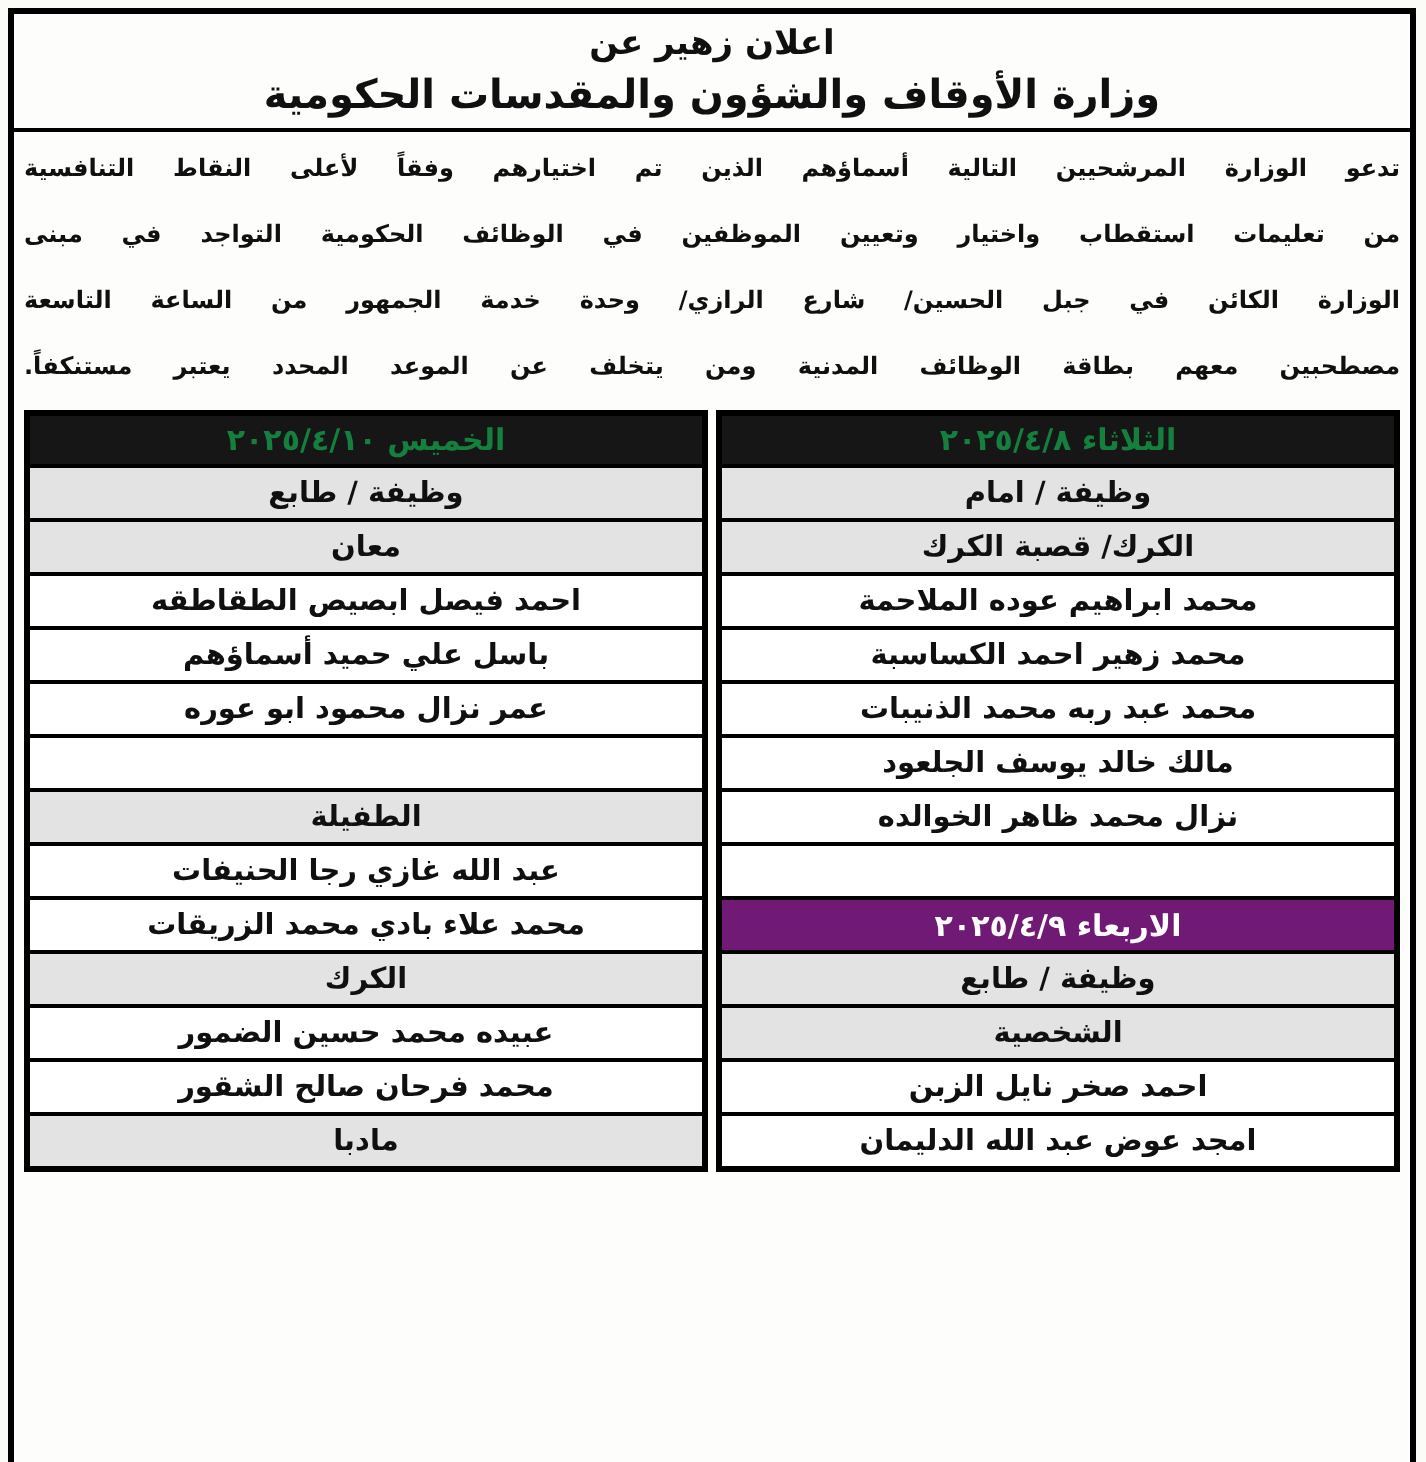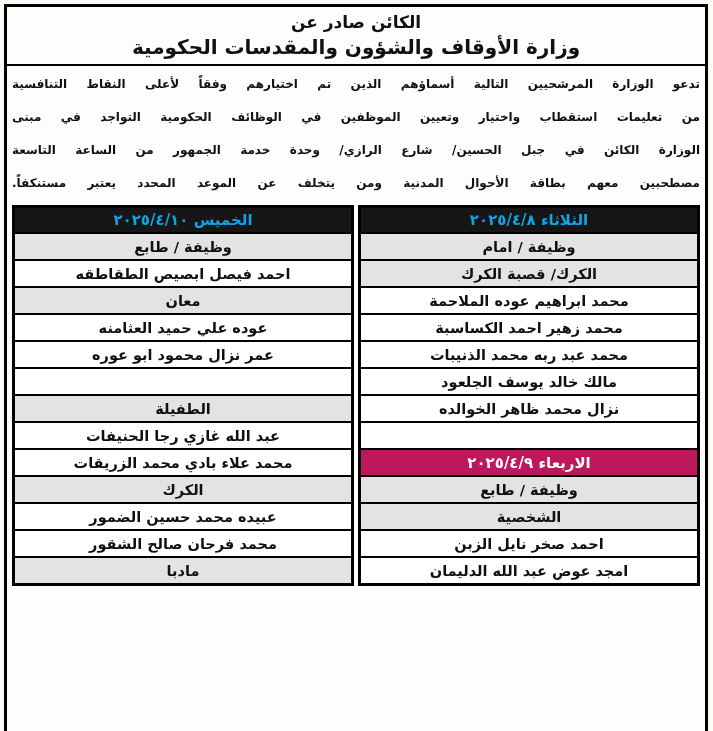--- a/index.html
+++ b/index.html
@@ -22,46 +22,46 @@
     font-weight:bold;font-size:12px;line-height:33px;
     text-align:justify;text-align-last:justify;
     word-spacing:1px;
   }
   .tables{display:flex;direction:rtl;gap:4px;margin-top:5px;}
   table{
     border-collapse:collapse;width:50%;table-layout:fixed;direction:rtl;
     border:3px solid #000;
   }
   th{
-    background:#161616;color:#0ea5e9;border:2px solid #000;
+    background:#161616;color:#15803d;border:2px solid #000;
     height:24px;font-size:15px;font-weight:bold;text-align:center;padding:0;
   }
   td{
     border:2px solid #000;height:25px;text-align:center;
     font-size:14.5px;font-weight:bold;padding:0 2px;
     overflow:hidden;white-space:nowrap;background:#fff;
   }
   td.cat{background:#e3e3e3;}
-  td.datehead{background:#be185d;color:#fff;font-size:15px;}
+  td.datehead{background:#701a75;color:#fff;font-size:15px;}
 </style>
 </head>
 <body>
 
 <div class="frame">
 
-  <div class="t1">الكائن صادر عن</div>
+  <div class="t1">اعلان زهير عن</div>
   <div class="t2">وزارة الأوقاف والشؤون والمقدسات الحكومية</div>
 
   <div class="rule"></div>
 
   <div class="para">
     <div class="line">تدعو الوزارة المرشحيين التالية أسماؤهم الذين تم اختيارهم وفقاً لأعلى النقاط التنافسية</div>
     <div class="line">من تعليمات استقطاب واختيار وتعيين الموظفين في الوظائف الحكومية التواجد في مبنى</div>
     <div class="line">الوزارة الكائن في جبل الحسين/ شارع الرازي/ وحدة خدمة الجمهور من الساعة التاسعة</div>
-    <div class="line">مصطحبين معهم بطاقة الأحوال المدنية ومن يتخلف عن الموعد المحدد يعتبر مستنكفاً.</div>
+    <div class="line">مصطحبين معهم بطاقة الوظائف المدنية ومن يتخلف عن الموعد المحدد يعتبر مستنكفاً.</div>
   </div>
 
   <div class="tables">
     <table>
       <thead>
         <tr>
           <th>الثلاثاء ٢٠٢٥/٤/٨</th>
         </tr>
       </thead>
       <tbody>
@@ -110,27 +110,27 @@
       <thead>
         <tr>
           <th>الخميس ٢٠٢٥/٤/١٠</th>
         </tr>
       </thead>
       <tbody>
           <tr>
             <td class="cat">وظيفة / طابع</td>
           </tr>
           <tr>
+            <td class="cat">معان</td>
+          </tr>
+          <tr>
             <td>احمد فيصل ابصيص الطقاطقه</td>
           </tr>
           <tr>
-            <td class="cat">معان</td>
-          </tr>
-          <tr>
-            <td>عوده علي حميد العثامنه</td>
+            <td>باسل علي حميد أسماؤهم</td>
           </tr>
           <tr>
             <td>عمر نزال محمود ابو عوره</td>
           </tr>
           <tr>
             <td></td>
           </tr>
           <tr>
             <td class="cat">الطفيلة</td>
           </tr>

